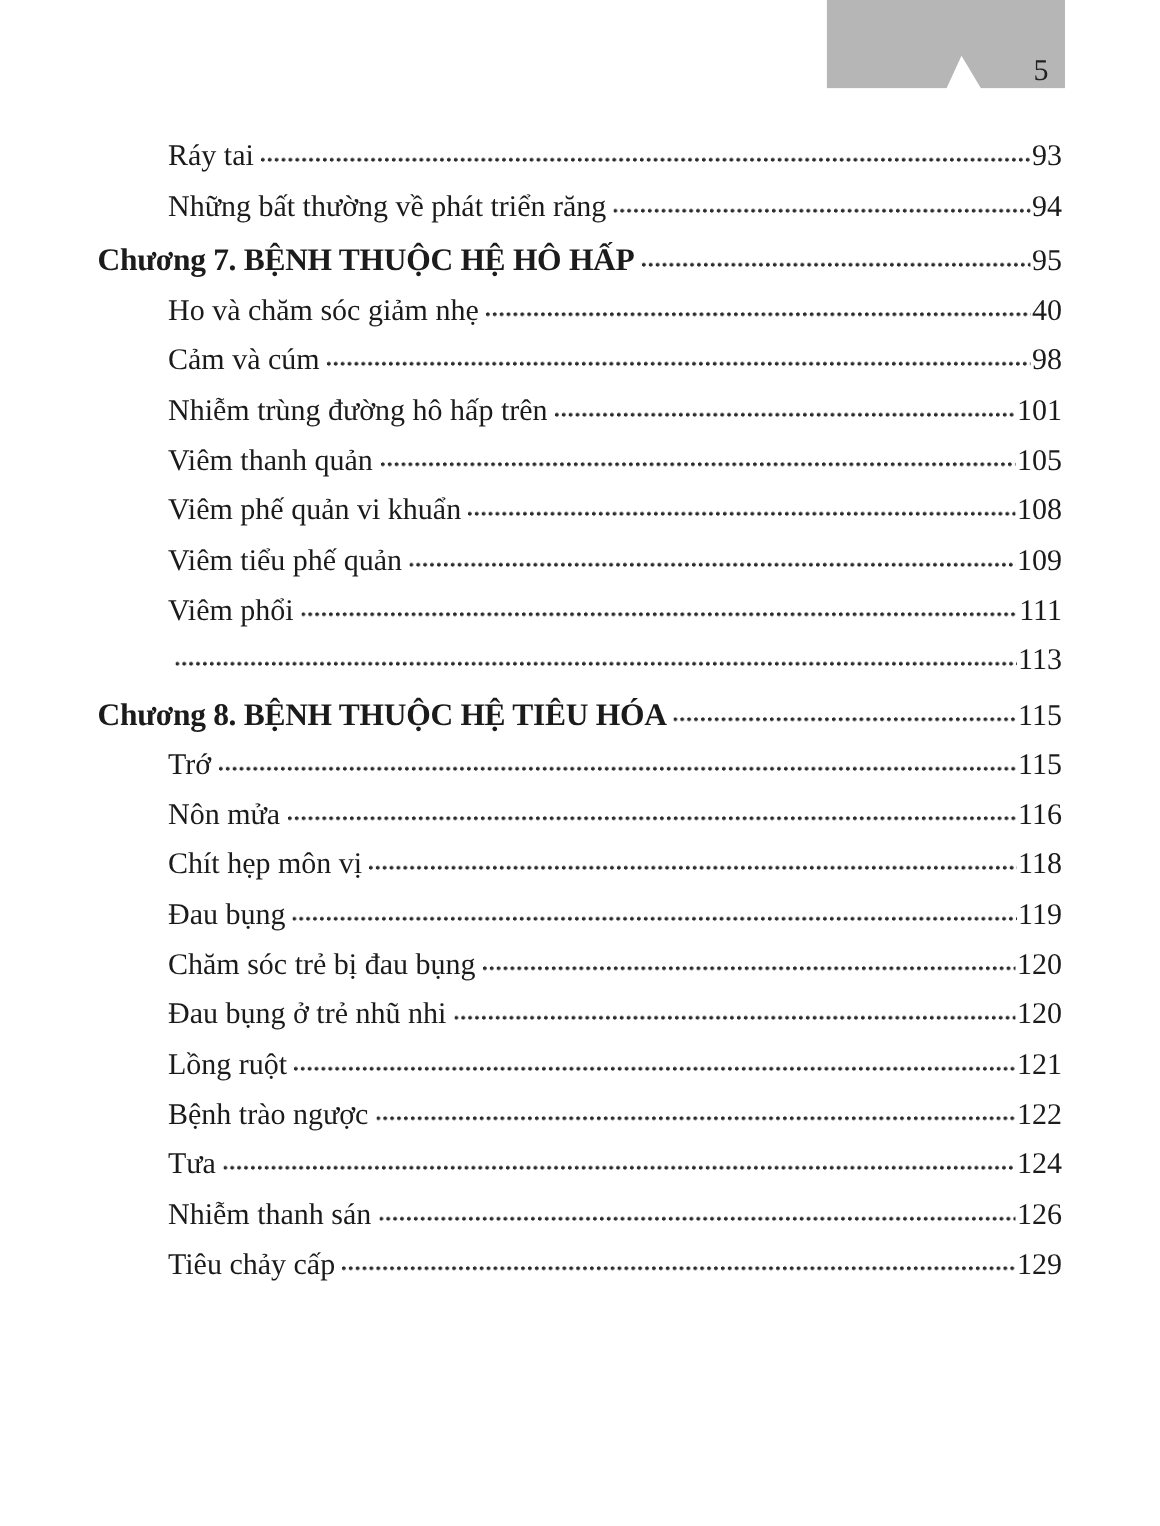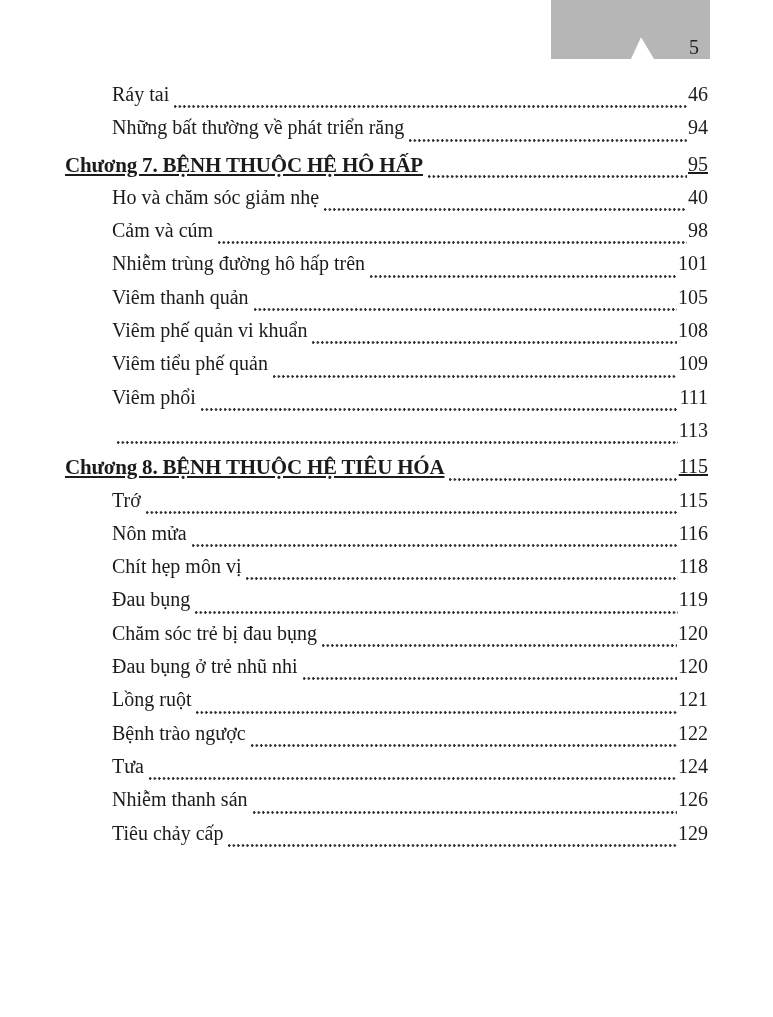--- a/index.html
+++ b/index.html
@@ -38,28 +38,27 @@
 
   
   .toc {
     position: absolute;
     left: 65px;
     right: 65px;
     top: 83px;
   }
   .toc-row {
     display: flex;
-    align-items: flex-start;
+    align-items: flex-end;
     height: 33.3px;
     font-size: 20px;
     white-space: nowrap;
   }
   .toc-row.chapter {
     margin-top: 3px;
-    text-decoration: underline;
   }
   .toc-row.chapter .toc-label {
     font-weight: bold;
     font-size: 21px;
     letter-spacing: -0.2px;
   }
   .toc-row.indent {
     padding-left: 47px;
   }
   .toc-label {
@@ -95,21 +94,21 @@
 <div class="page">
 
   <div class="corner-tab">
     <span class="page-num">5</span>
   </div>
 
   <div class="toc">
       <div class="toc-row indent">
       <span class="toc-label">Ráy tai</span>
       <span class="toc-dots"></span>
-      <span class="toc-page">46</span>
+      <span class="toc-page">93</span>
     </div>
       <div class="toc-row indent">
       <span class="toc-label">Những bất thường về phát triển răng</span>
       <span class="toc-dots"></span>
       <span class="toc-page">94</span>
     </div>
       <div class="toc-row chapter">
       <span class="toc-label">Chương 7. BỆNH THUỘC HỆ HÔ HẤP</span>
       <span class="toc-dots"></span>
       <span class="toc-page">95</span>

